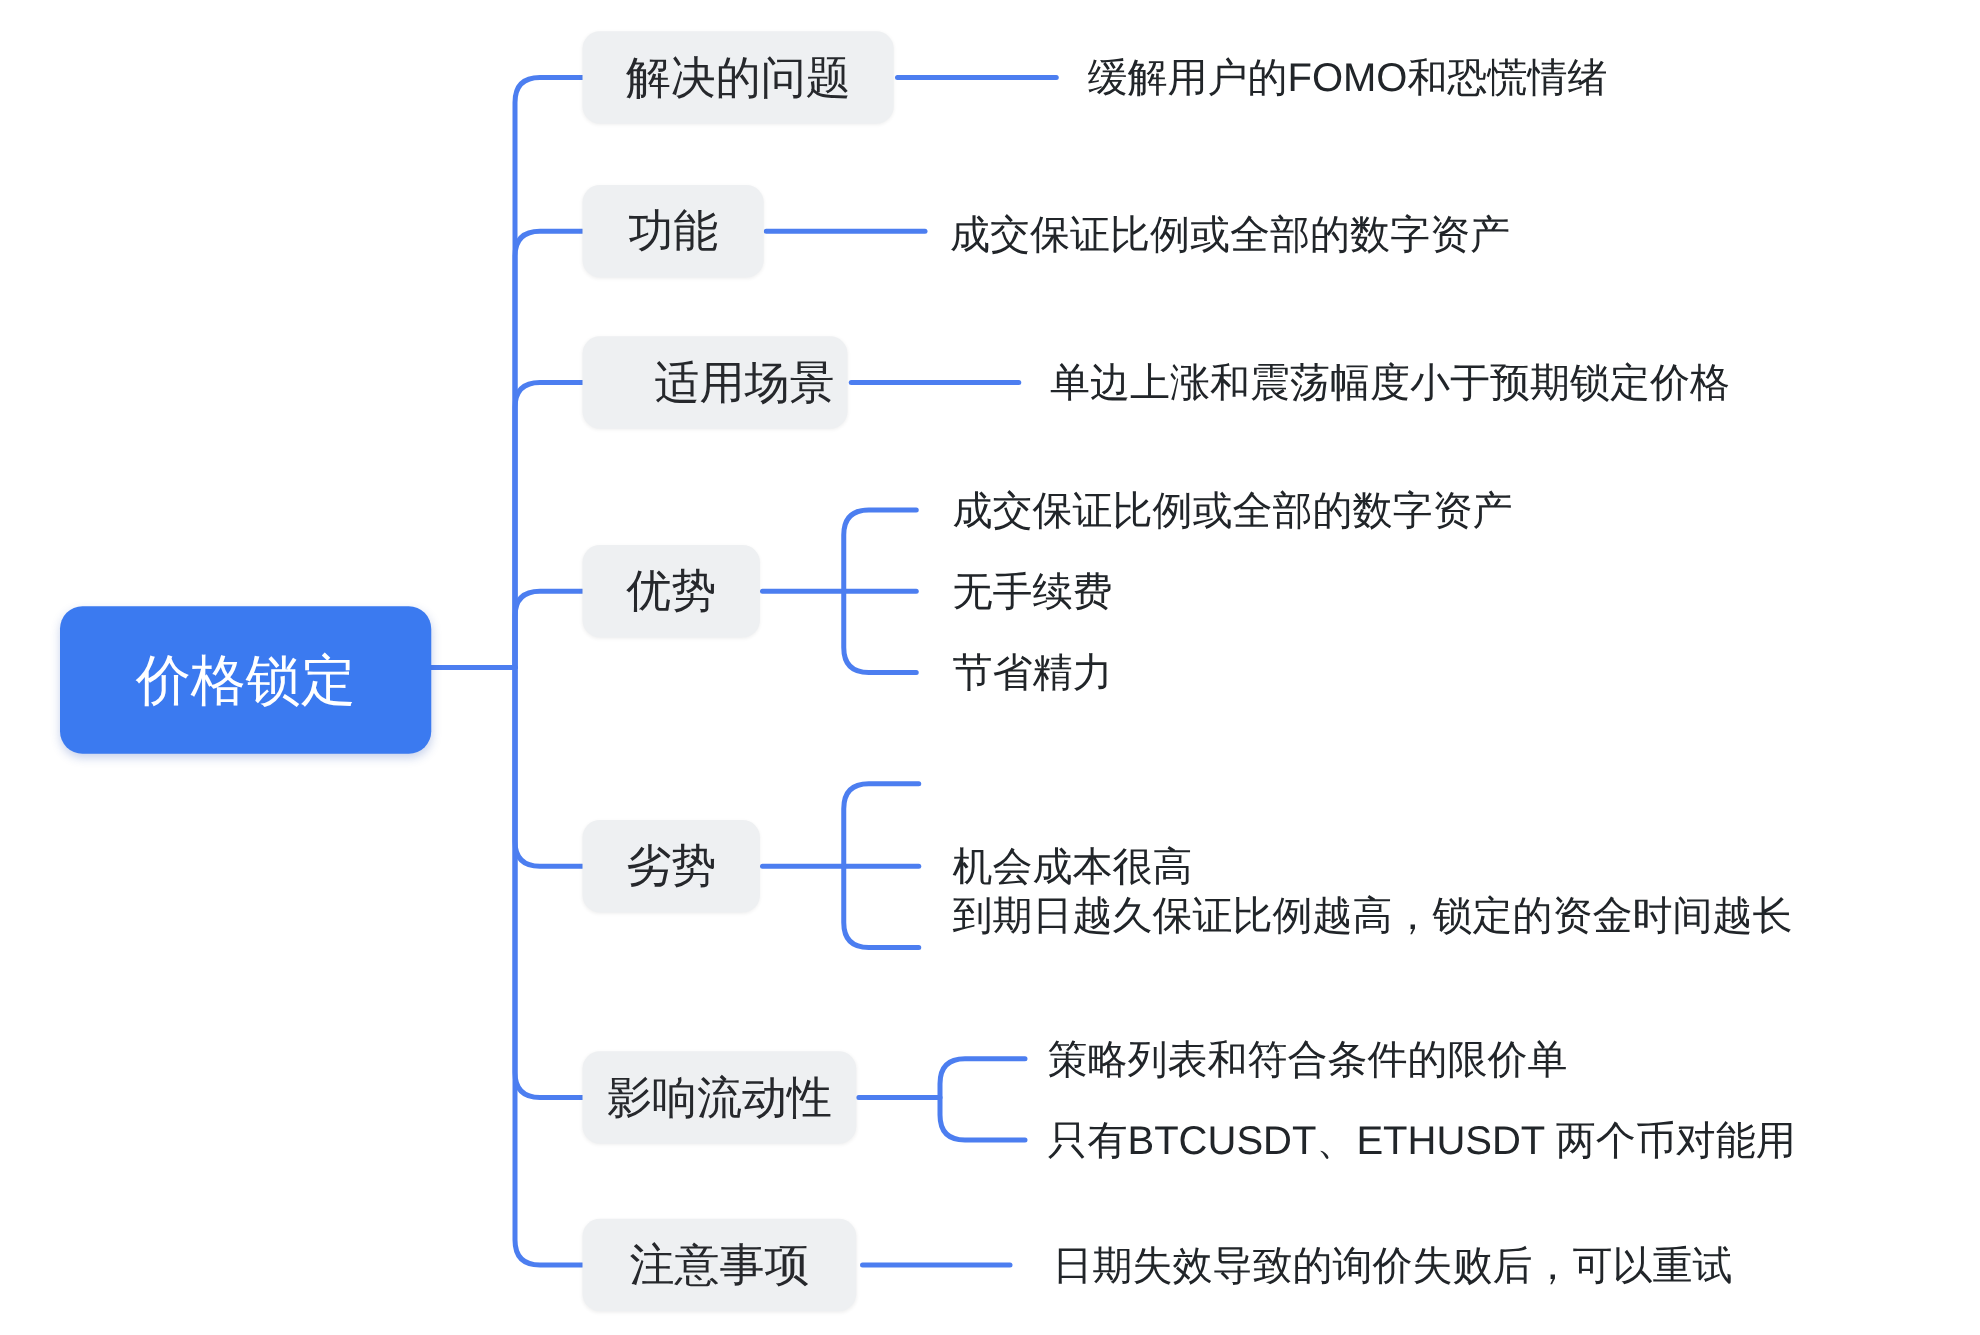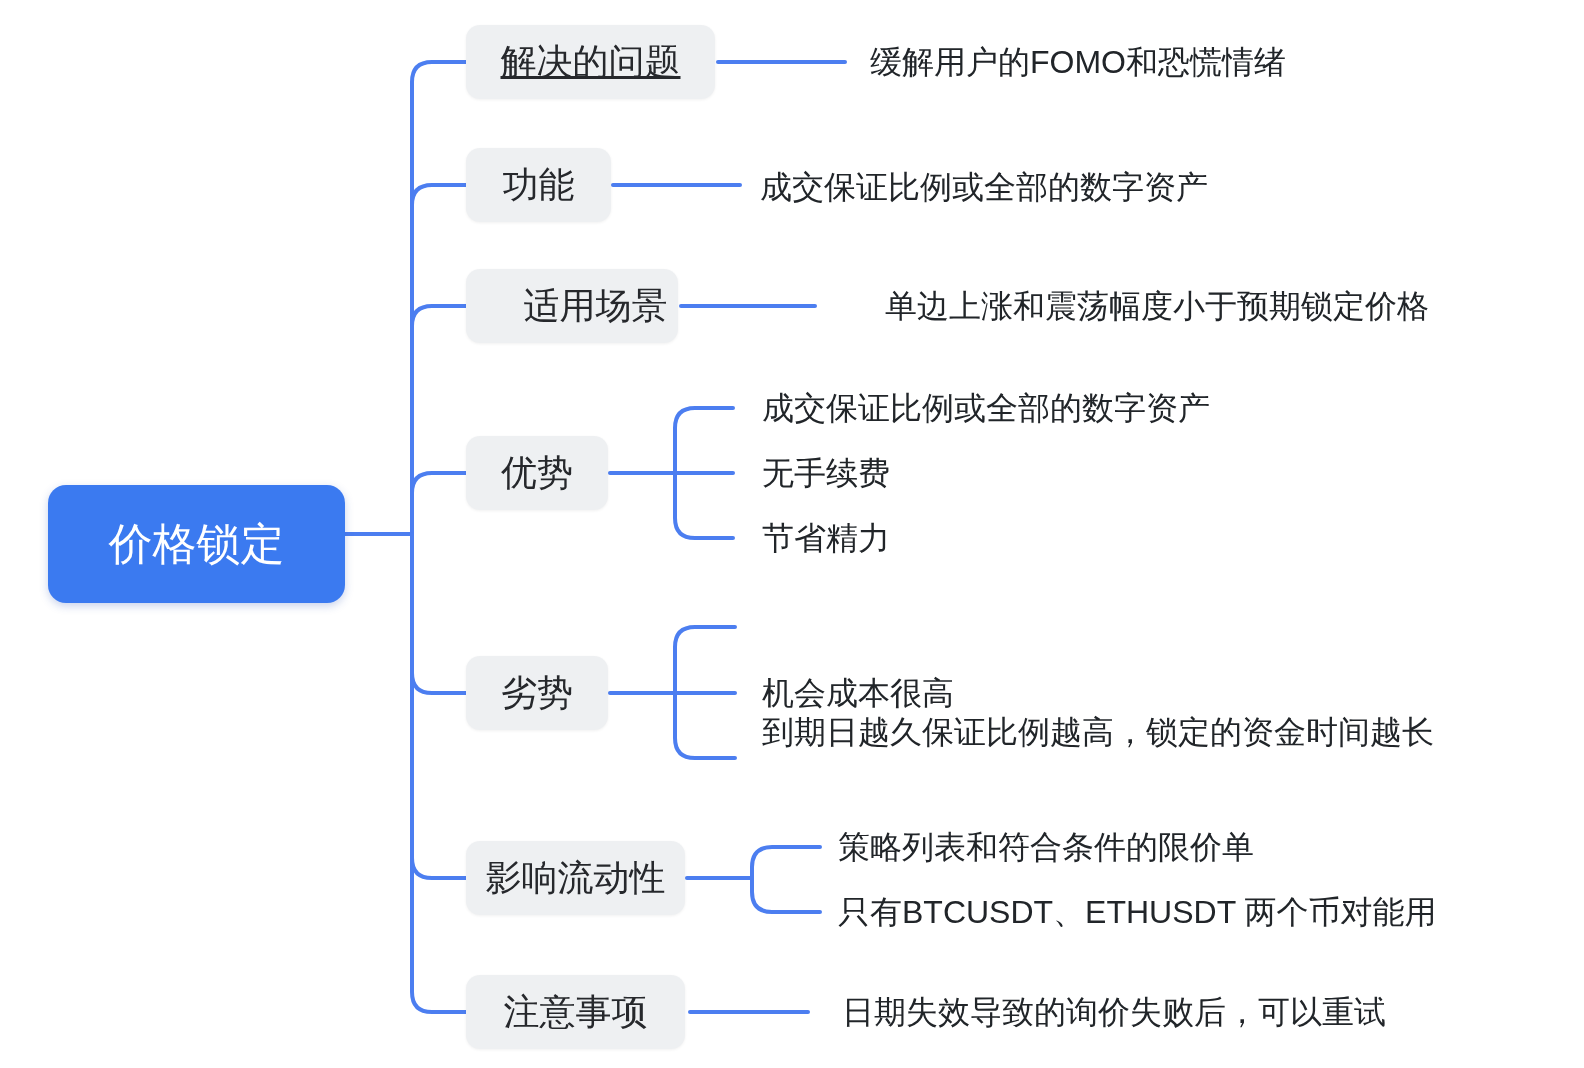--- a/index.html
+++ b/index.html
@@ -94,35 +94,35 @@
 
     <path d="M610 693 H735"></path>
     <path d="M735 627 H695 Q675 627 675 647 V738 Q675 758 695 758 H735"></path>
 
     <path d="M687 878 H752"></path>
     <path d="M820 847 H772 Q752 847 752 867 V892 Q752 912 772 912 H820"></path>
   </svg>
 
   <div class="node root" style="left:48px; top:485px; width:297px; height:118px;">价格锁定</div>
 
-  <div class="node branch" style="left:466px; top:25px; width:249px; height:74px;text-decoration:underline;">解决的问题</div>
+  <div class="node branch" style="left:466px; top:25px; width:249px; height:74px;">解决的问题</div>
   <div class="node branch" style="left:466px; top:148px; width:145px; height:74px;">功能</div>
   <div class="node branch" style="left:466px; top:269px; width:212px; height:74px;padding-left:47px;">适用场景</div>
   <div class="node branch" style="left:466px; top:436px; width:142px; height:74px;">优势</div>
   <div class="node branch" style="left:466px; top:656px; width:142px; height:74px;">劣势</div>
   <div class="node branch" style="left:466px; top:841px; width:219px; height:74px;">影响流动性</div>
   <div class="node branch" style="left:466px; top:975px; width:219px; height:74px;">注意事项</div>
 
   <div class="leaf" style="left:870px; top:62px;">缓解用户的FOMO和恐慌情绪</div>
 
   <div class="leaf" style="left:760px; top:187px;">
     <div>成交保证比例或全部的数字资产</div>
   </div>
 
-  <div class="leaf" style="left:840px; top:306px;margin-left:45px;">单边上涨和震荡幅度小于预期锁定价格</div>
+  <div class="leaf" style="left:840px; top:306px;">单边上涨和震荡幅度小于预期锁定价格</div>
 
   <div class="leaf" style="left:762px; top:408px;">成交保证比例或全部的数字资产</div>
   <div class="leaf" style="left:762px; top:473px;">无手续费</div>
   <div class="leaf" style="left:762px; top:538px;">节省精力</div>
 
   <div class="leaf" style="left:762px; top:693px;">机会成本很高</div>
   <div class="leaf" style="left:762px; top:732px;">到期日越久保证比例越高，锁定的资金时间越长</div>
 
   <div class="leaf" style="left:838px; top:847px;">策略列表和符合条件的限价单</div>
   <div class="leaf" style="left:838px; top:912px;">只有BTCUSDT、ETHUSDT 两个币对能用</div>

